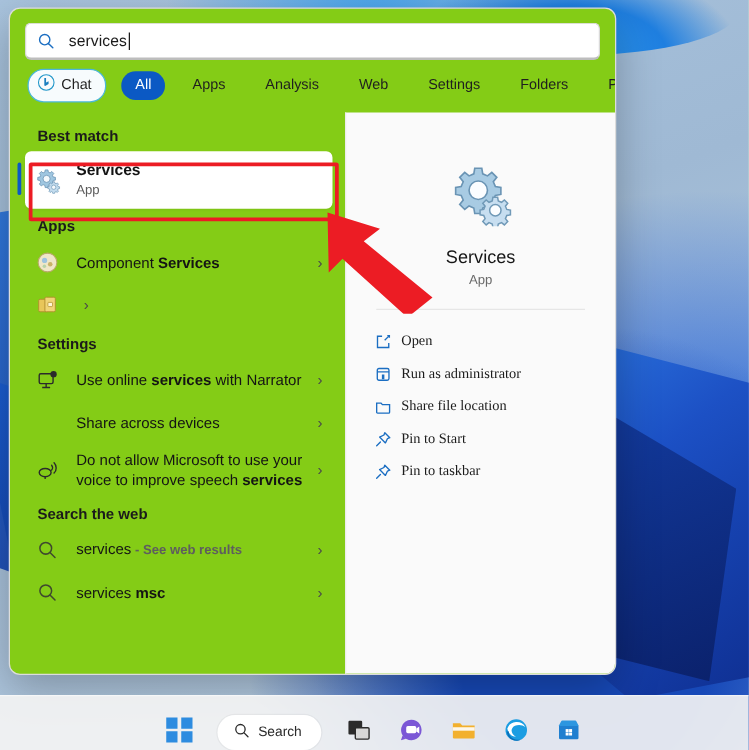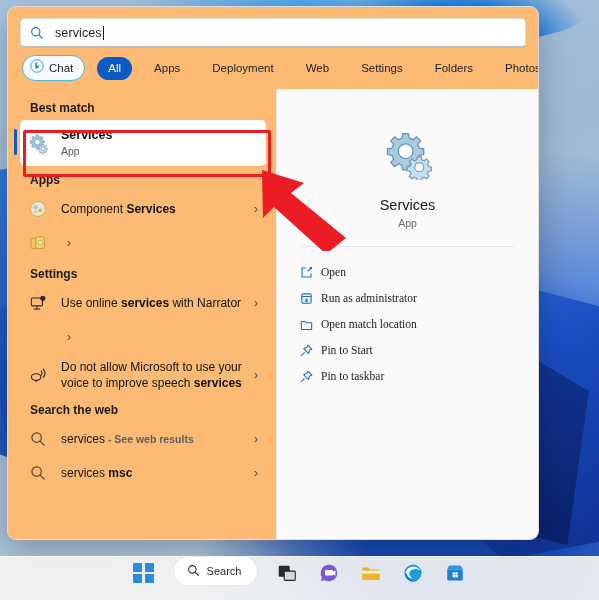--- a/index.html
+++ b/index.html
@@ -45,22 +45,22 @@
   .topglow {
     left: 330px; top: -26px; width: 260px; height: 70px;
     background: radial-gradient(ellipse at 50% 100%, #2f9cf5 0%, #1f7fe0 40%, rgba(31,127,224,0) 72%);
     border-radius: 50%;
   }
 
   
   .flyout {
     position: absolute;
     left: 7px; top: 6px;
-    width: 532px; height: 534px;
-    background: #fdba74;
+    width: 486px; height: 534px;
+    background: #84cc16;
     border-radius: 9px;
     border: 1px solid #dcdcdc;
     box-shadow: 0 12px 34px rgba(0,0,0,.26);
     overflow: hidden;
     display: flex;
     flex-direction: column;
   }
 
   
   .searchbar-wrap { padding: 11px 12px 0 12px; }
@@ -202,21 +202,21 @@
     pointer-events: none;
   }
   .annot-arrow { position: absolute; left: 258px; top: 166px; pointer-events: none; }
 
   
   .taskbar {
     position: absolute; left: 0; bottom: 0;
     width: 599px; height: 44px;
     background: rgba(243,243,243,.92);
     border-top: 1px solid rgba(255,255,255,.5);
-    display: flex; align-items: flex-start; justify-content: center;
+    display: flex; align-items: flex-end; justify-content: center;
     gap: 10px;
   }
   .tb-item { width: 32px; height: 32px; display: flex; align-items: center; justify-content: center; border-radius: 5px; }
   .tb-search {
     height: 28px; background: #ffffff; border-radius: 14px;
     display: flex; align-items: center; gap: 7px;
     padding: 0 16px 0 13px;
     box-shadow: 0 0 0 1px rgba(0,0,0,.04);
     margin: 0 4px;
   }
@@ -253,21 +253,21 @@
       <span>
         <svg width="14" height="14" viewBox="0 0 18 18">
           <circle cx="9" cy="9" r="8" fill="none" stroke="#2196c9" stroke-width="1.1"></circle>
           <path d="M7 4.4 L8.8 4.4 L8.8 9.1 L11.4 7.8 L11.4 10.6 L7.9 12.6 L7 12.1 Z" fill="#1b7fc0"></path>
         </svg>
       </span>
       <span>Chat</span>
     </div>
     <div class="tab active">All</div>
     <div class="tab">Apps</div>
-    <div class="tab">Deployment</div>
+    <div class="tab">Analysis</div>
     <div class="tab">Web</div>
     <div class="tab">Settings</div>
     <div class="tab">Folders</div>
     <div class="tab">Photos</div>
     <div class="tabs-right">
       <span class="play-tri"></span>
       <span class="ellipsis">…</span>
       <span>
         <svg width="22" height="22" viewBox="0 0 22 22">
           <path d="M11 1.2 A9.8 9.8 0 1 1 2.6 16.3 L1.4 20.6 L5.9 19.5 A9.8 9.8 0 0 0 11 1.2 Z" fill="#ffffff" stroke="#2196c9" stroke-width="1.2"></path>
@@ -338,20 +338,23 @@
             <circle cx="17.5" cy="5.5" r="3.2" fill="#2b2b2b" stroke="none"></circle>
           </svg>
         </span>
         <span class="labels">
           <div class="title"><span>Use online </span><b>services</b><span> with Narrator</span></div>
         </span>
         <span class="chev">›</span>
       </div>
       <div class="row">
         <span class="ico"></span>
+        <span class="labels">
+          <div class="title">Share across devices</div>
+        </span>
         <span class="chev">›</span>
       </div>
       <div class="row two">
         <span class="ico">
           <svg width="19" height="19" viewBox="0 0 24 24" fill="none" stroke="#2b2b2b" stroke-width="1.4">
             <ellipse cx="9" cy="14" rx="6" ry="4.2"></ellipse>
             <line x1="9" y1="18.2" x2="9" y2="20.5"></line>
             <path d="M15.5 6.5 a4 4 0 0 1 0 5" stroke-linecap="round"></path>
             <path d="M18 4 a7.5 7.5 0 0 1 0 10.5" stroke-linecap="round"></path>
           </svg>
@@ -427,21 +430,21 @@
             </svg>
           </span>
           <span>Run as administrator</span>
         </div>
         <div class="action">
           <span class="aico">
             <svg width="15" height="15" viewBox="0 0 18 18" fill="none" stroke="#1b6ec2" stroke-width="1.3">
               <path d="M2.8 5.4 h4.2 l1.3 1.5 h6.9 v7.2 a.9 .9 0 0 1 -.9 .9 H3.7 a.9 .9 0 0 1 -.9 -.9 z"></path>
             </svg>
           </span>
-          <span>Open match location</span>
+          <span>Share file location</span>
         </div>
         <div class="action">
           <span class="aico">
             <svg width="15" height="15" viewBox="0 0 18 18" fill="none" stroke="#1b6ec2" stroke-width="1.3" stroke-linejoin="round">
               <path d="M10.6 2.6 L15.4 7.4 L13.2 8.2 L11.2 12.4 L5.6 6.8 L9.8 4.8 Z"></path>
               <line x1="6.4" y1="11.6" x2="2.8" y2="15.2" stroke-linecap="round"></line>
             </svg>
           </span>
           <span>Pin to Start</span>
         </div>

